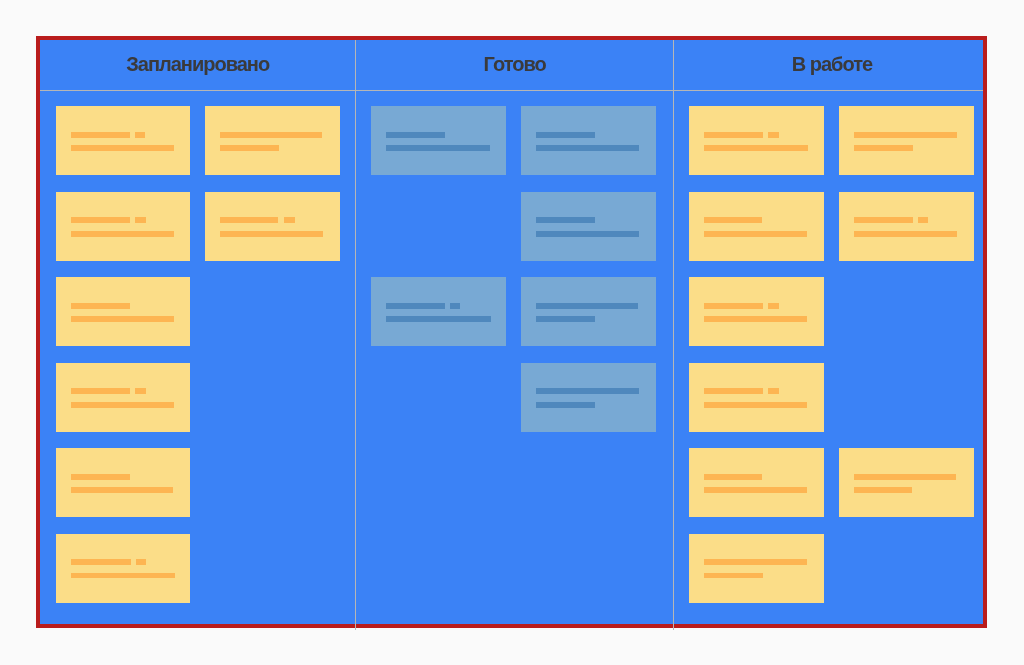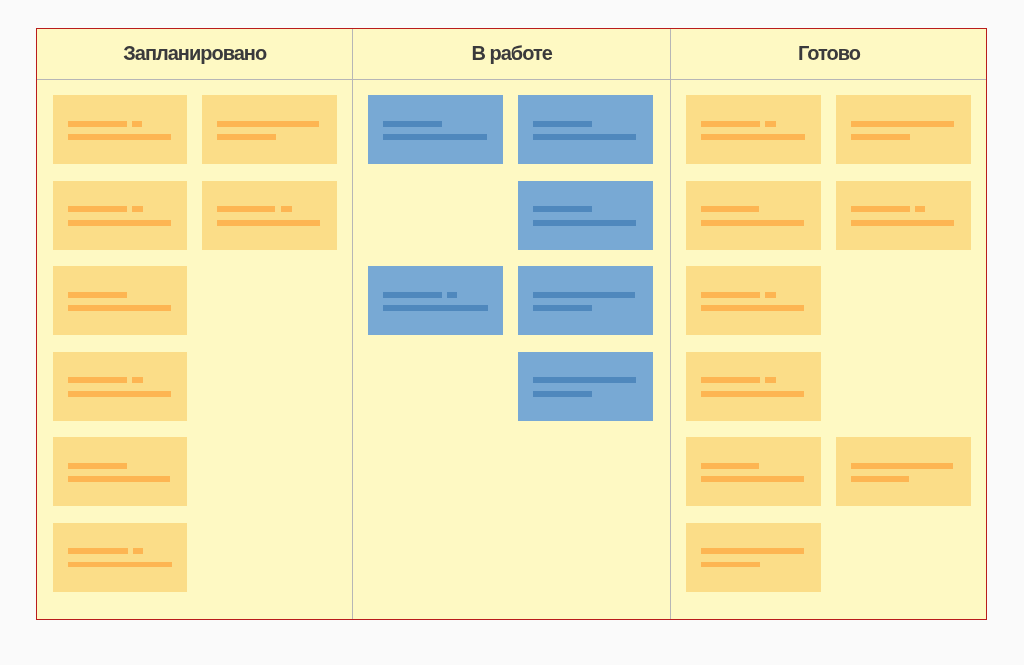--- a/index.html
+++ b/index.html
@@ -11,26 +11,26 @@
     width: 1024px;
     height: 665px;
     background: #fafafa;
     font-family: "Liberation Sans", sans-serif;
     overflow: hidden;
     -webkit-font-smoothing: antialiased;
   }
   .board {
     position: absolute;
     left: 36px;
-    top: 28px;
+    top: 36px;
     width: 951px;
     height: 592px;
     box-sizing: border-box;
-    background: #fef9c3;
-    border: 1px solid #b91c1c;
+    background: #3b82f6;
+    border: 4px solid #b91c1c;
   }
   .board-header {
     display: flex;
     height: 51px;
     box-sizing: border-box;
     border-bottom: 1px solid #b6b6b6;
   }
   .col-head {
     width: 316.4px;
     flex: 0 0 auto;
@@ -94,24 +94,24 @@
 </style>
 </head>
 <body>
 
 <div class="board">
   <div class="board-header">
     <div class="col-head">
       <span class="col-head-title">Запланировано</span>
     </div>
     <div class="col-head">
-      <span class="col-head-title">В работе</span>
+      <span class="col-head-title">Готово</span>
     </div>
     <div class="col-head">
-      <span class="col-head-title">Готово</span>
+      <span class="col-head-title">В работе</span>
     </div>
   </div>
   <div class="board-body">
     <div class="col-body">
         <div class="card-row">
           <div class="card" style="background: rgb(251, 221, 136);">
             <div class="bar-row">
               <div class="bar" style="width: 59px; background: rgb(253, 181, 82);"></div>
               <div class="bar gap" style="width: 10px; background: rgb(253, 181, 82);"></div>
             </div>

